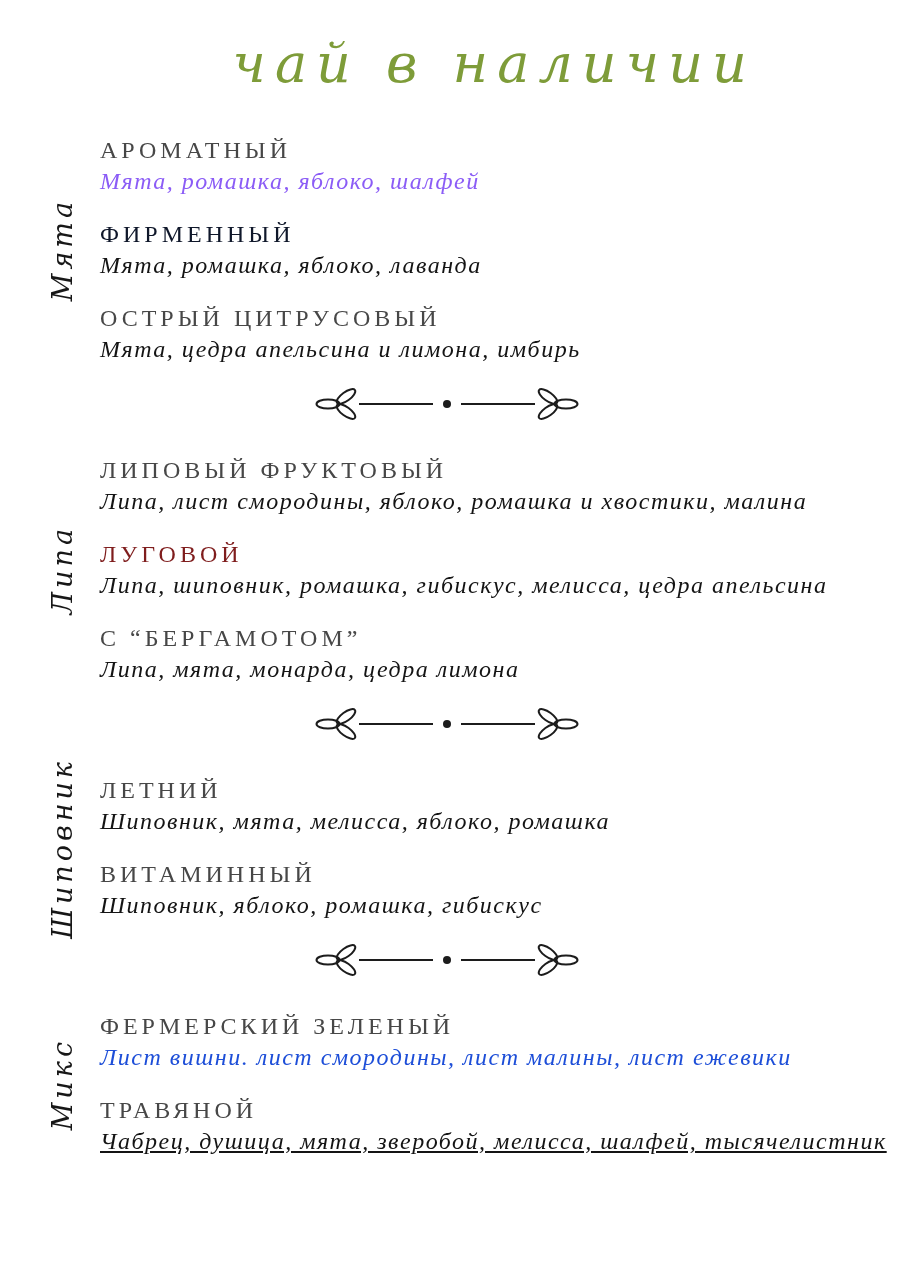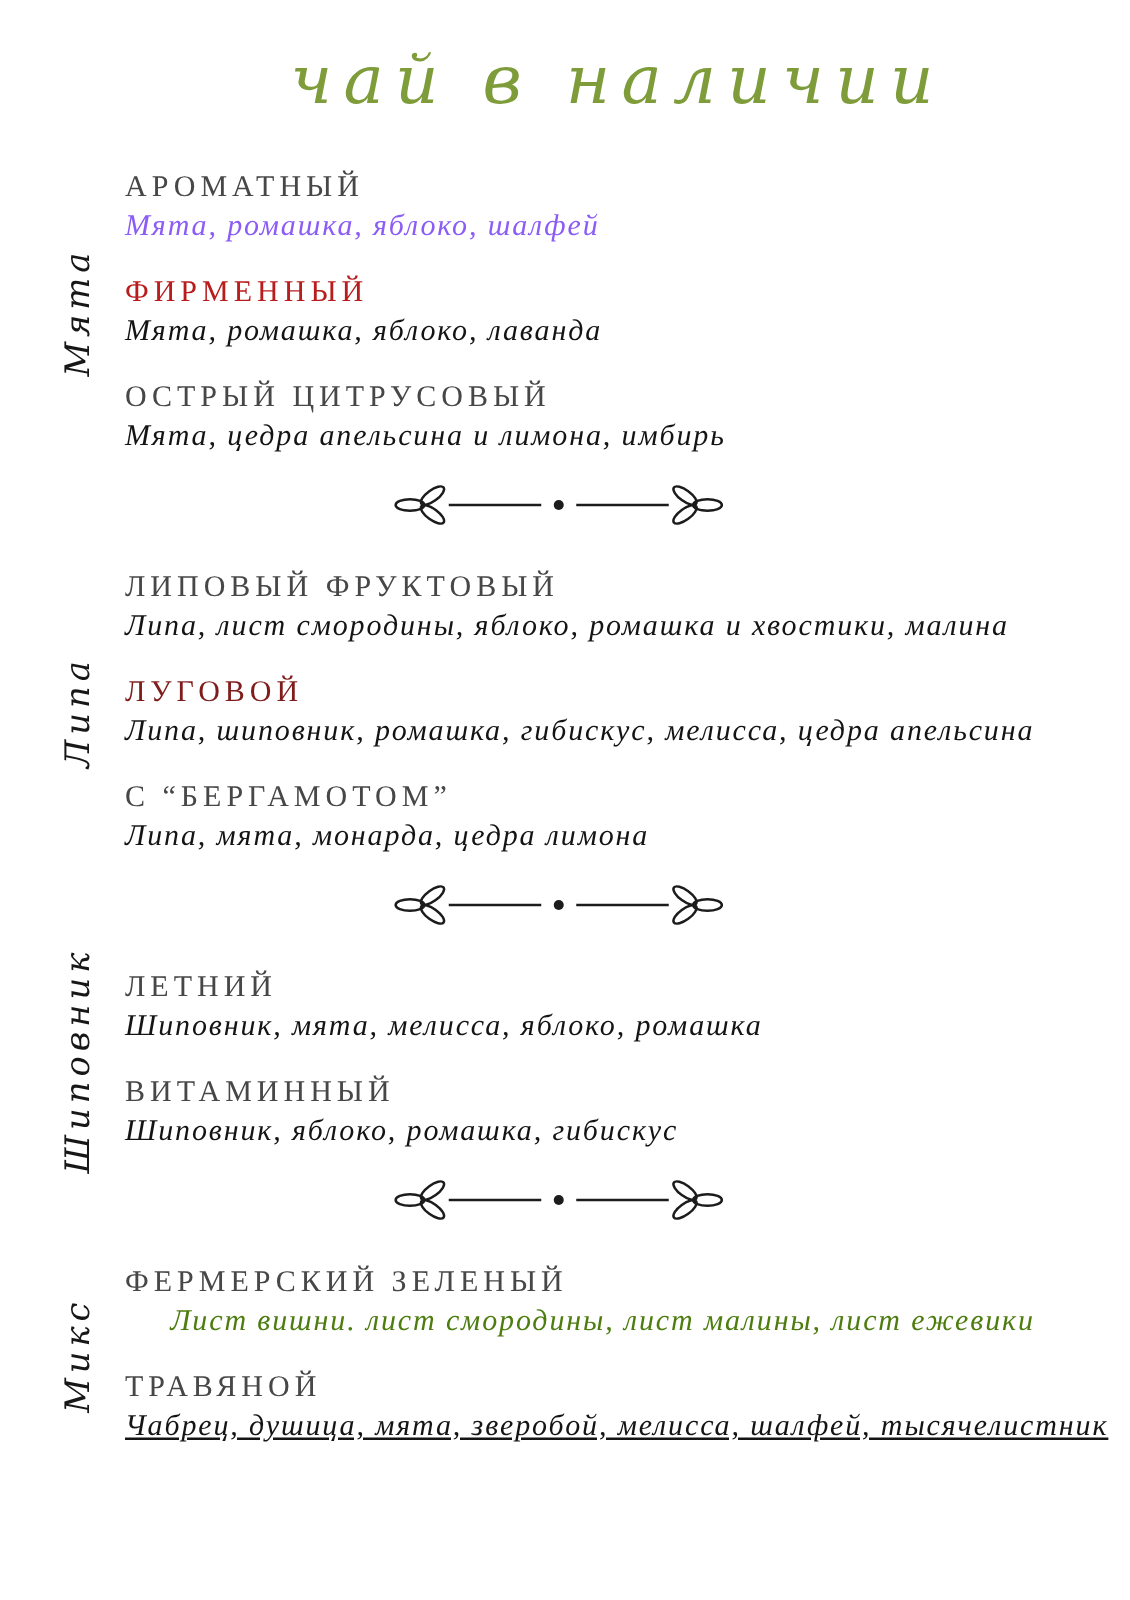--- a/index.html
+++ b/index.html
@@ -81,21 +81,21 @@
         <div class="section-body">
           <div class="section-label-wrap">
             <span class="section-label">Мята</span>
           </div>
           <div class="items">
             <div class="menu-item">
               <div class="tea-name" style="color: rgb(71, 71, 71);">АРОМАТНЫЙ</div>
               <div class="tea-ingredients" style="color: #8b5cf6;">Мята, ромашка, яблоко, шалфей</div>
             </div>
             <div class="menu-item">
-              <div class="tea-name" style="color: #b91c1c;">ФИРМЕННЫЙ</div>
+              <div class="tea-name" style="color: #0f172a;">ФИРМЕННЫЙ</div>
               <div class="tea-ingredients" style="color: rgb(20, 20, 20);">Мята, ромашка, яблоко, лаванда</div>
             </div>
             <div class="menu-item">
               <div class="tea-name" style="color: rgb(71, 71, 71);">ОСТРЫЙ ЦИТРУСОВЫЙ</div>
               <div class="tea-ingredients" style="color: rgb(20, 20, 20);">Мята, цедра апельсина и лимона, имбирь</div>
             </div>
           </div>
         </div>
         <div class="divider">
           <svg width="264" height="34" viewBox="0 0 264 34">
@@ -194,21 +194,21 @@
         </div>
       </section>
       <section class="menu-section">
         <div class="section-body">
           <div class="section-label-wrap">
             <span class="section-label">Микс</span>
           </div>
           <div class="items">
             <div class="menu-item">
               <div class="tea-name" style="color: rgb(71, 71, 71);">ФЕРМЕРСКИЙ ЗЕЛЕНЫЙ</div>
-              <div class="tea-ingredients" style="color: #4d7c0f; text-align: center;">Лист вишни. лист смородины, лист малины, лист ежевики</div>
+              <div class="tea-ingredients" style="color: #1d4ed8;">Лист вишни. лист смородины, лист малины, лист ежевики</div>
             </div>
             <div class="menu-item">
               <div class="tea-name" style="color: rgb(71, 71, 71);">ТРАВЯНОЙ</div>
               <div class="tea-ingredients" style="color: rgb(20, 20, 20); text-decoration: underline;">Чабрец, душица, мята, зверобой, мелисса, шалфей, тысячелистник</div>
             </div>
           </div>
         </div>
       </section>
     </div>
 </div>

